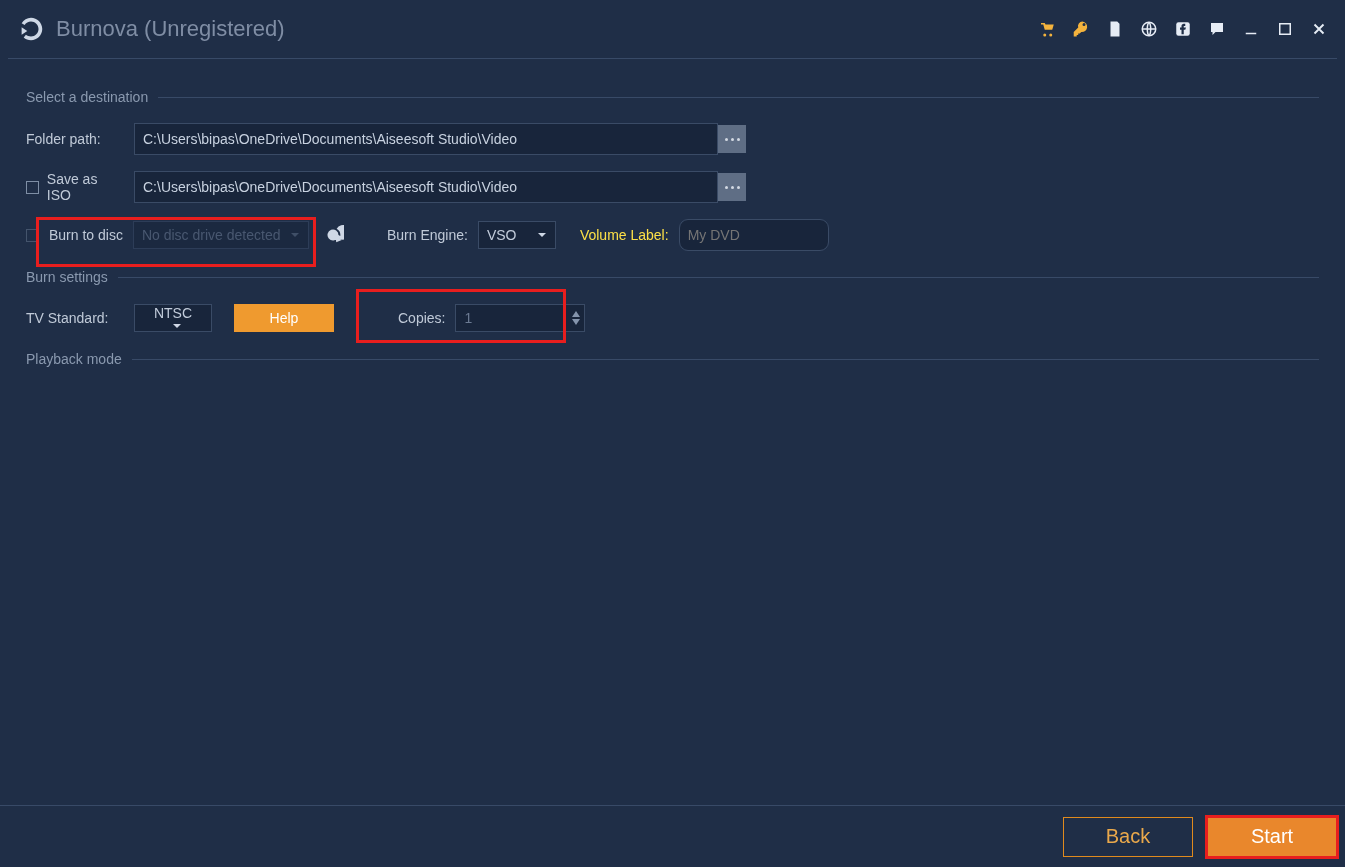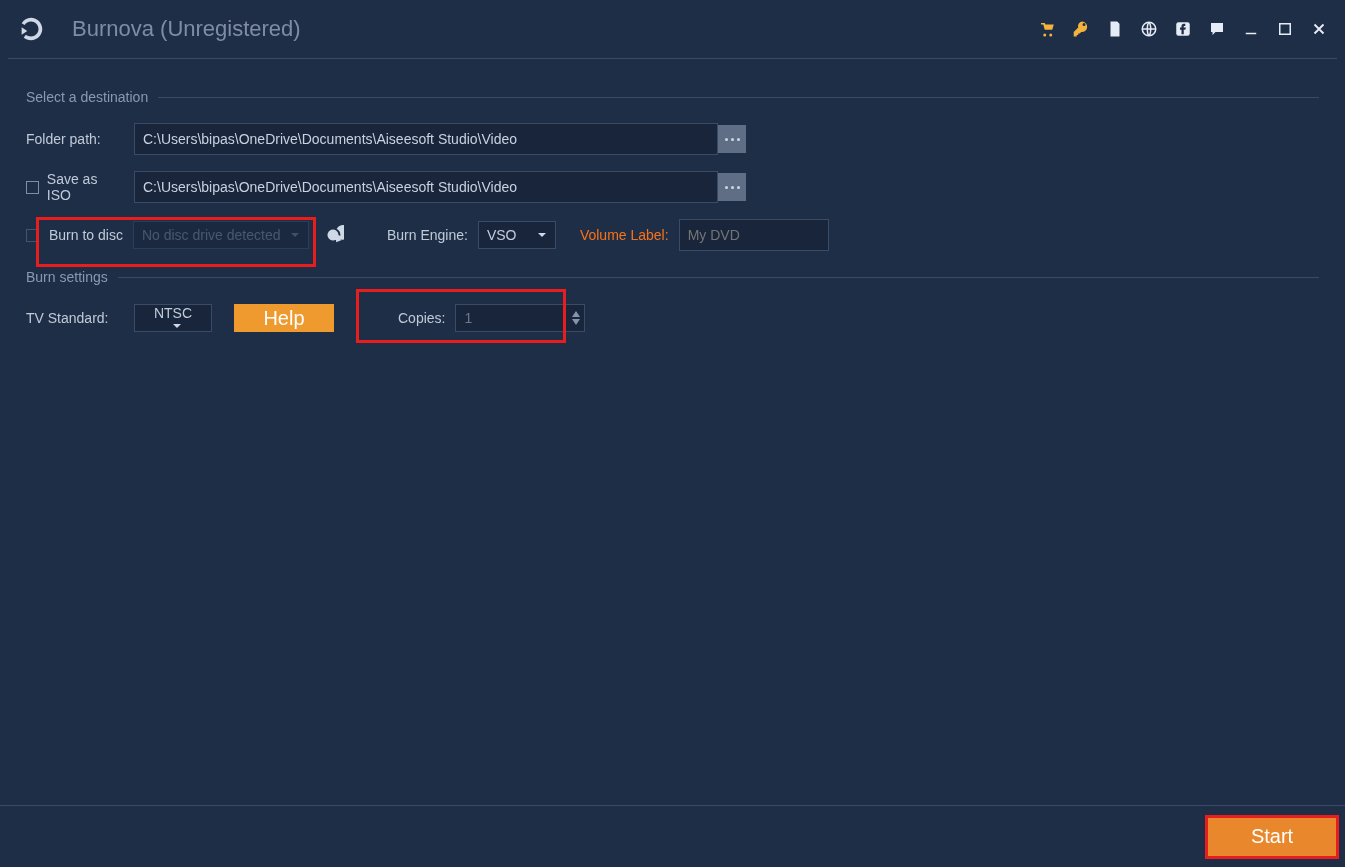--- a/index.html
+++ b/index.html
@@ -13,21 +13,20 @@
   position: relative;
   overflow: hidden;
 }
 
 
 .titlebar {
   display: flex;
   align-items: center;
   height: 58px;
   padding: 0 16px;
-  gap: 16px;
 }
 .logo {
   width: 30px; height: 30px;
   display:flex; align-items:center; justify-content:center;
   margin-right: 10px;
 }
 .app-title { font-size: 22px; color:#7f8da4; font-weight:400; }
 .titlebar-spacer { flex:1; }
 .titlebar-icons { display:flex; gap:14px; align-items:center; }
 .titlebar-icons .ticon { width:20px; height:20px; display:flex; align-items:center; justify-content:center; cursor:pointer; }
@@ -66,27 +65,27 @@
 
 .select {
   height:28px; background:#18253b; border:1px solid #3a4b66;
   color:#c2ccdb; padding:0 8px; display:flex; align-items:center; justify-content:space-between;
   cursor:pointer;
 }
 .select .caret { margin-left:8px; }
 .caret svg { width:10px; height:10px; }
 
 .select.disabled { opacity:.55; cursor:default; color:#6b7a92;}
-.text-input.placeholder { color:#86efac; }
+.text-input.placeholder { color:#86efac;border-radius:9px; }
 
 .refresh-btn { width:28px; height:28px; display:flex; align-items:center; justify-content:center; cursor:pointer; }
 
 .orange-btn {
   background:#ef9a2f; color:#fff; border:none;
-  height:28px; width:100px; font-size:20px; cursor:pointer;
+  height:28px; width:100px; font-size:14px; cursor:pointer;
 }
 
 .number-input {
   height:28px; width:130px; background:#18253b; border:1px solid #3a4b66;
   display:flex; align-items:center; position:relative;
 }
 .number-input .val { flex:1; padding:0 8px; color:#6b7a92; }
 .spin { position:absolute; right:4px; display:flex; flex-direction:column; gap:2px; }
 .spin svg { width:8px; height:6px; }
 
@@ -230,21 +229,21 @@
     </div>
     <span style="margin-left:30px; color:#c0cad8;">Burn Engine:</span>
     <div class="select" style="width:78px;">
       <span>VSO</span>
       <span class="caret">
           <svg viewBox="0 0 10 10">
             <path fill="#cfd8e6" d="M1 3l4 4 4-4z"></path>
           </svg>
         </span>
     </div>
-    <span style="margin-left:14px; color:#f97316;">Volume Label:</span>
+    <span style="margin-left:14px; color:#fde047;">Volume Label:</span>
     <input class="text-input placeholder" style="width: 150px;" placeholder="My DVD">
   </div>
 
   <div class="hl-red" style="left:10px; top:128px; width:280px; height:50px;"></div>
 </div>
 
 <div class="section">
   <div class="section-header">
     <span class="section-title">Burn settings</span>
     <span class="section-line-right"></span>
@@ -273,18 +272,23 @@
             <path fill="#8494ac" d="M4 6L0 0h8z"></path>
           </svg>
       </div>
     </div>
   </div>
 
   <div class="hl-red" style="left:330px; top:20px; width:210px; height:54px;"></div>
 </div>
 
 <div class="section">
+  <div class="section-header">
+    <span class="section-title">Playback mode</span>
+    <span class="section-line-right"></span>
+  </div>
 
 </div>
 
 <div class="footer">
+  <div class="big-btn back">Back</div>
   <div class="big-btn start">Start</div>
 </div>
 
 </body></html>

